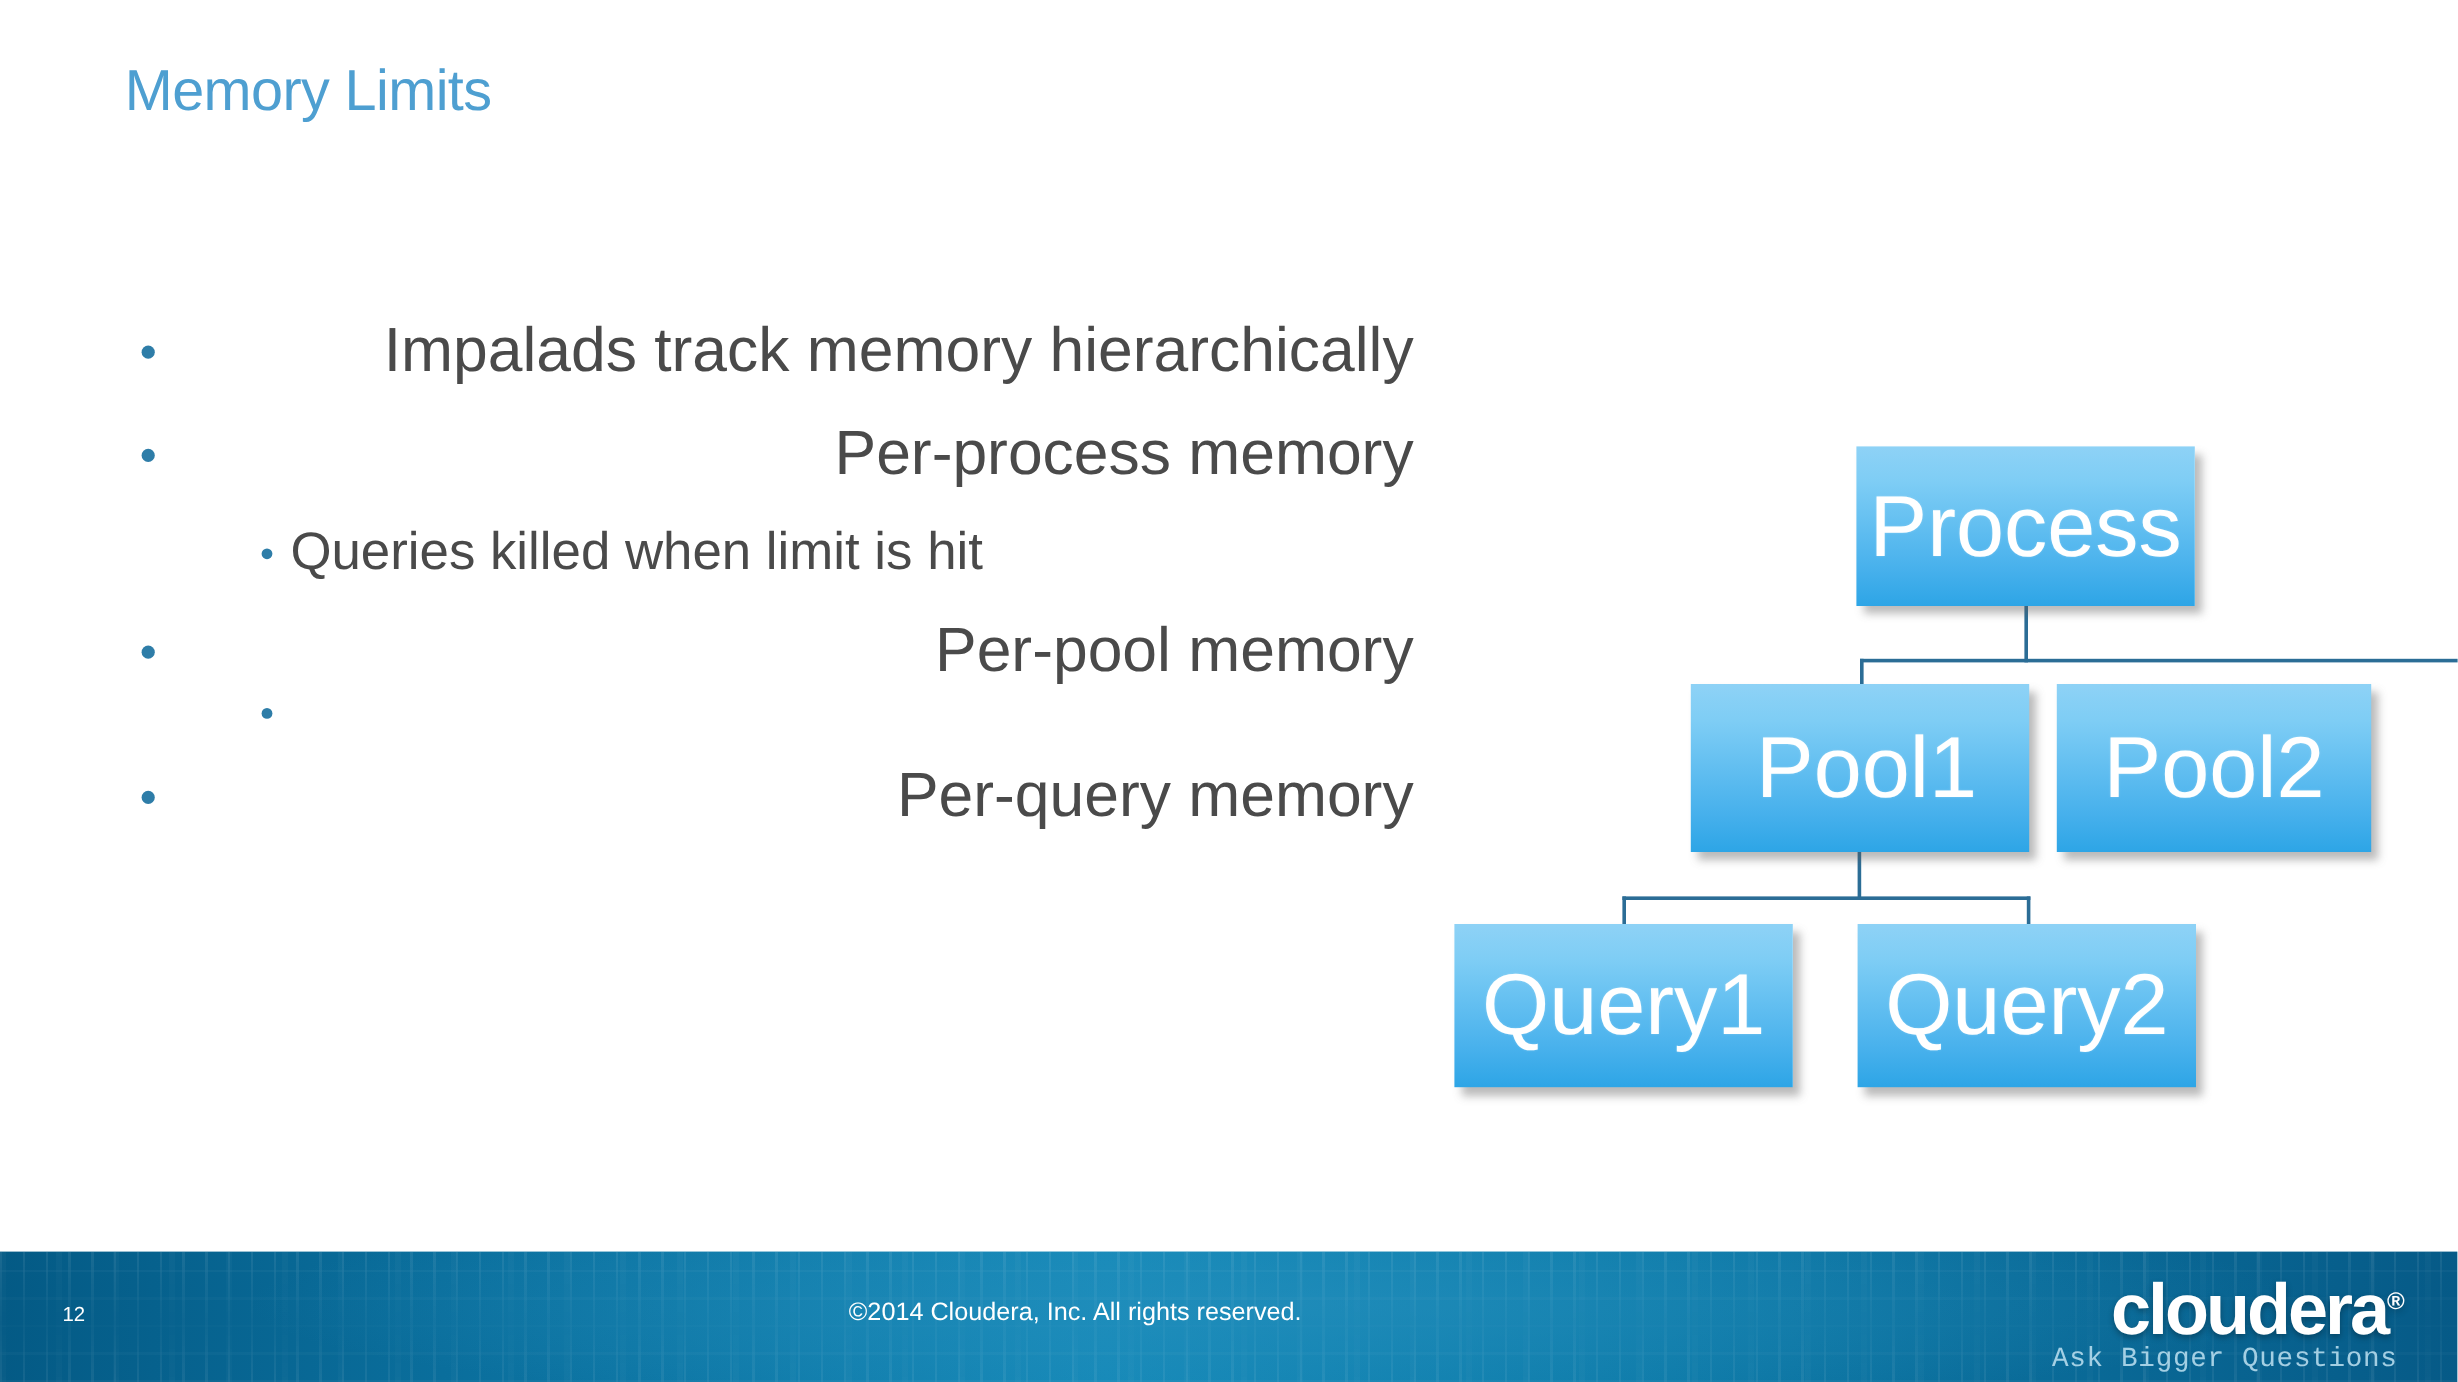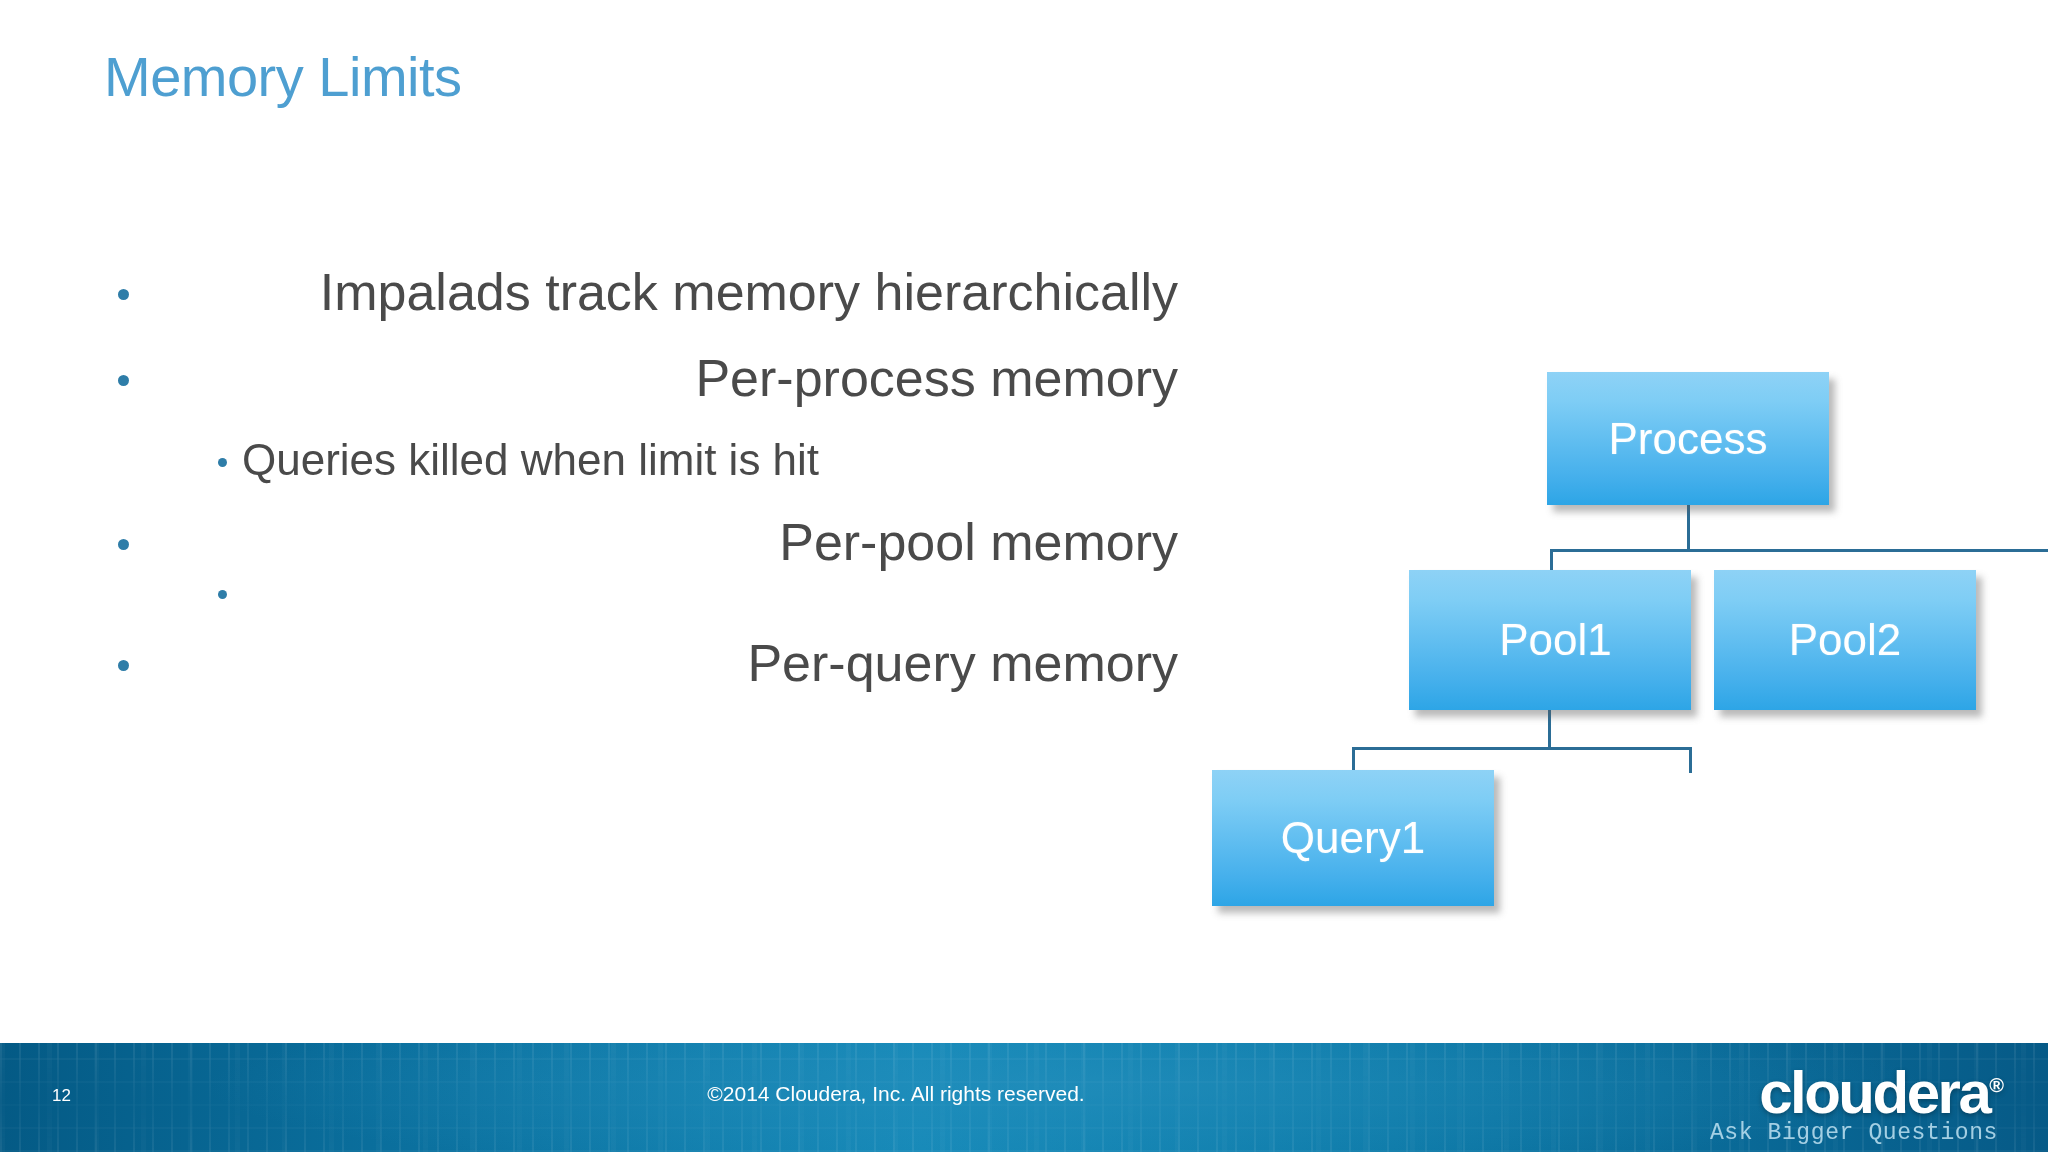--- a/index.html
+++ b/index.html
@@ -19,21 +19,21 @@
     width: 2048px;
     height: 1152px;
     background: #ffffff;
   }
 
   
   #slide-title {
     position: absolute;
     left: 104px;
     top: 34px;
-    font-size: 56px;
+    font-size: 48px;
     line-height: 86px;
     font-weight: 400;
     color: #4e9fd1;
     letter-spacing: -0.5px;
     white-space: nowrap;
   }
 
   
   #bullet-list {
     position: absolute;
@@ -93,21 +93,21 @@
   }
   .node {
     position: absolute;
     box-sizing: border-box;
     background: linear-gradient(180deg, #8ed2f6 0%, #7ecdf5 22%, #46b0ec 78%, #2da5e6 100%);
     box-shadow: 6px 7px 7px rgba(90, 90, 90, 0.42);
     display: flex;
     align-items: center;
     justify-content: center;
     color: #ffffff;
-    font-size: 44px;
+    font-size: 72px;
     line-height: 60px;
     font-weight: 400;
     text-shadow: 0 0 2px rgba(255,255,255,0.25);
     white-space: nowrap;
     z-index: 3;
   }
   #node-process  { left: 397px;  top: 32px;  width: 282px; height: 133px; }
   #node-pool1    { left: 259px;  top: 230px; width: 282px; height: 140px; padding-left: 11px; }
   #node-pool2    { left: 564px;  top: 230px; width: 262px; height: 140px; }
   #node-query1   { left: 62px;   top: 430px; width: 282px; height: 136px; }
@@ -256,20 +256,21 @@
 
     <div class="connector v" id="conn-q-stem"></div>
     <div class="connector h" id="conn-q-bar"></div>
     <div class="connector v" id="conn-q-left"></div>
     <div class="connector v" id="conn-q-right"></div>
 
     <div class="node" id="node-process">Process</div>
     <div class="node" id="node-pool1">Pool1</div>
     <div class="node" id="node-pool2">Pool2</div>
     <div class="node" id="node-query1">Query1</div>
+    <div class="node" id="node-query2">Query2</div>
 
   </div>
 
   <div id="footer">
     <div id="footer-texture"></div>
 
     <div id="page-number">12</div>
 
     <div id="copyright">©2014 Cloudera, Inc. All rights reserved.</div>
 

